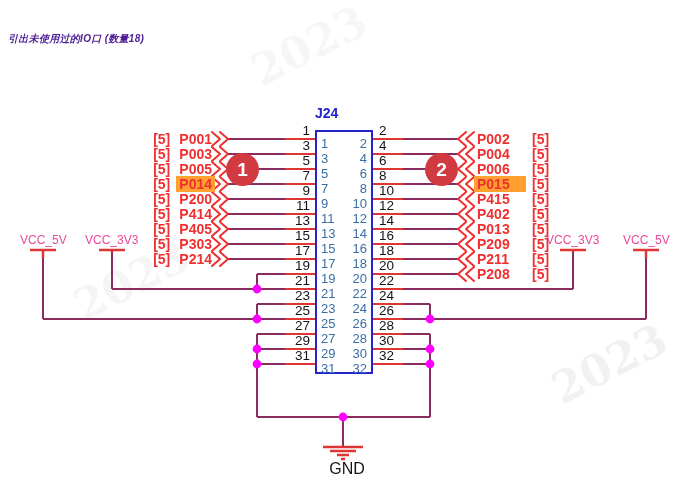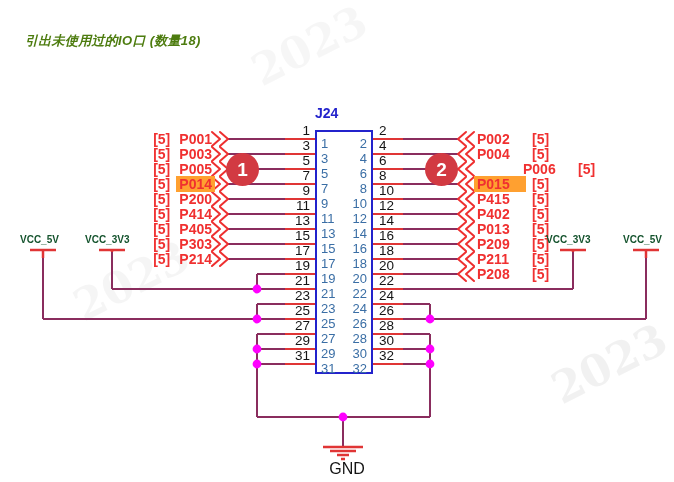--- a/index.html
+++ b/index.html
@@ -7,21 +7,21 @@
           font-family:"Liberation Sans",sans-serif;}
   .wm{position:absolute;font-size:44px;font-weight:700;color:#000;transform:rotate(-27deg);
       pointer-events:none;z-index:0;font-family:"DejaVu Serif",serif;}
   .wm1{left:548px;top:338px;opacity:.05;}
   .wm2{left:70px;top:255px;opacity:.035;}
   .wm3{left:248px;top:20px;opacity:.03;}
   .title{position:absolute;left:7px;top:0px;z-index:3;color:#000;white-space:nowrap;}
   .title .en{font-family:"DejaVu Sans Mono","Liberation Mono",monospace;font-weight:700;font-size:28px;letter-spacing:2px;}
   .title .zh{font-family:"DejaVu Sans","Liberation Sans",sans-serif;font-weight:700;font-size:25px;margin-left:12px;letter-spacing:5px;}
   .subtitle{position:absolute;left:8px;top:32px;z-index:3;font-style:italic;font-weight:700;
-            font-size:13px;color:#4d7c0f;letter-spacing:.3px;margin-left:17px;}
+            font-size:10px;color:#4c1d95;letter-spacing:.3px;}
   .connector-box{position:absolute;left:315px;top:130px;width:58px;height:244px;z-index:1;
                  border:2px solid #2323cc;background:#fff;box-sizing:border-box;}
   .refdes{position:absolute;left:315px;top:105px;z-index:3;color:#2323cc;font-size:14px;font-weight:700;}
   .parttype{position:absolute;left:289px;top:379px;width:110px;text-align:center;z-index:3;
             color:#2323cc;font-size:13px;font-weight:600;letter-spacing:.5px;}
   svg.wires{position:absolute;left:0;top:0;z-index:2;}
   line.wire{stroke:#8a2d5e;stroke-width:2;}
   line.pin{stroke:#e03535;stroke-width:2;}
   line.bar{stroke:#e03535;stroke-width:2.5;}
   polyline.chev{stroke:#ee2f2f;stroke-width:2;fill:none;stroke-linecap:round;stroke-linejoin:round;}
@@ -36,21 +36,21 @@
         color:#f03030;line-height:16px;height:16px;white-space:nowrap;}
   .port.pl{right:462px;justify-content:flex-end;}
   .port.pr{left:477px;}
   .port .net{display:inline-block;}
   .port.pr .net{width:46px;}
   .port .net.hl{background:#ffa030;padding:0 3px;margin:0 -3px;}
   .balloon{position:absolute;z-index:5;width:33px;height:33px;border-radius:50%;background:#d23a42;
            color:#fff;font-weight:700;font-size:19px;display:flex;align-items:center;justify-content:center;}
   .balloon.b1{left:226px;top:153px;}
   .balloon.b2{left:425px;top:153px;}
-  .pwr{position:absolute;z-index:3;font-size:10px;font-weight:700;color:#14532d;line-height:14px;white-space:nowrap;}
+  .pwr{position:absolute;z-index:3;font-size:12px;font-weight:400;color:#ec4899;line-height:14px;white-space:nowrap;}
   .gnd-label{position:absolute;z-index:3;left:319px;top:460px;width:56px;text-align:center;
              font-size:16px;font-weight:500;color:#141414;}
 </style>
 </head>
 <body>
 
 <div class="canvas">
 
   <div class="wm wm1">2023</div>
   <div class="wm wm2">2023</div>
@@ -302,21 +302,21 @@
         <span class="net">P214</span>
       </div>
       <div class="port pr" style="top: 131px;">
         <span class="net">P002</span>
         <span class="sheet">[5]</span>
       </div>
       <div class="port pr" style="top: 146px;">
         <span class="net">P004</span>
         <span class="sheet">[5]</span>
       </div>
-      <div class="port pr" style="top: 161px; margin-left: 46px;">
+      <div class="port pr" style="top: 161px;">
         <span class="net">P006</span>
         <span class="sheet">[5]</span>
       </div>
       <div class="port pr" style="top: 176px;">
         <span class="net hl">P015</span>
         <span class="sheet">[5]</span>
       </div>
       <div class="port pr" style="top: 191px;">
         <span class="net">P415</span>
         <span class="sheet">[5]</span>

